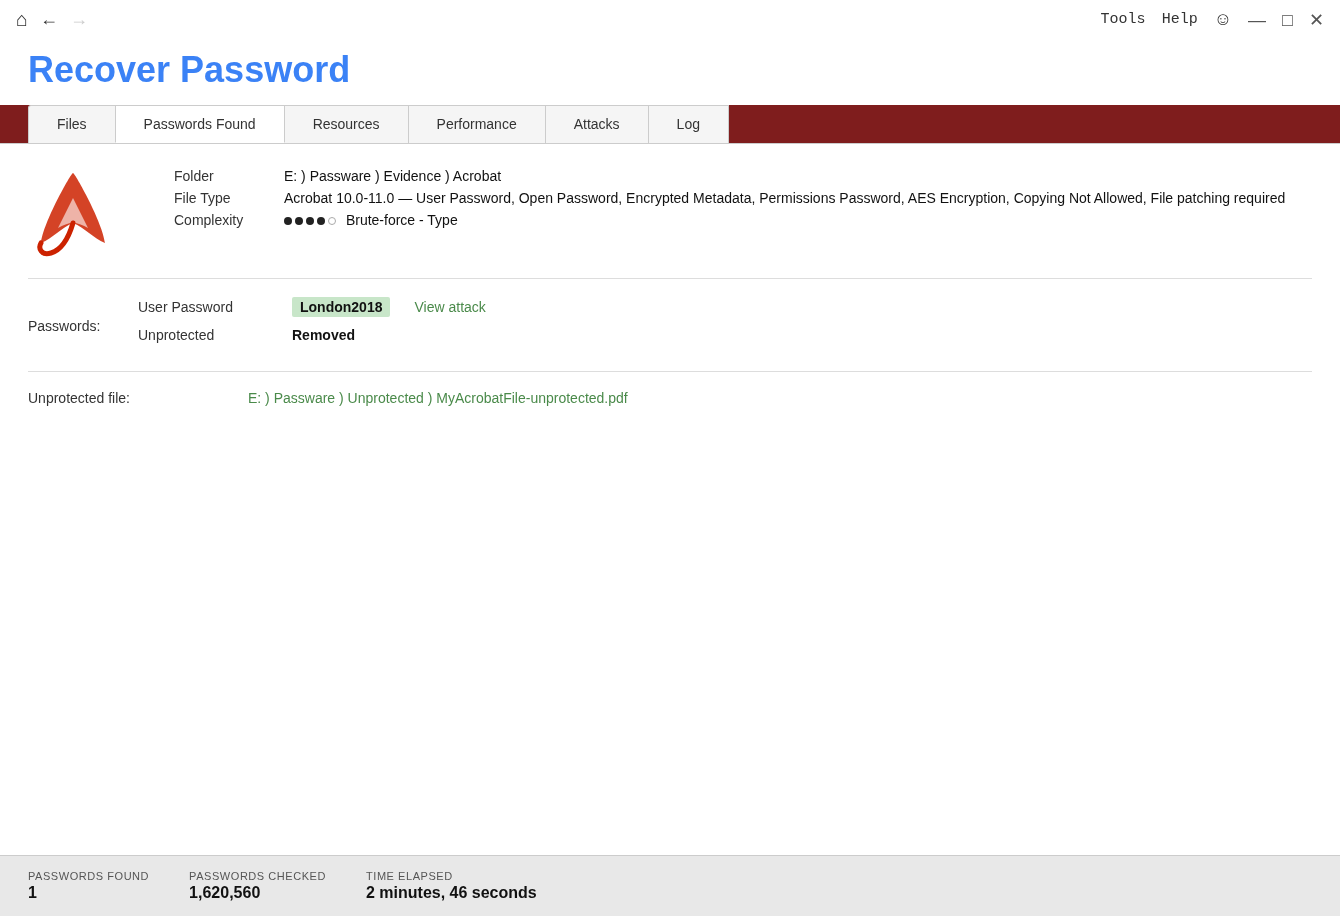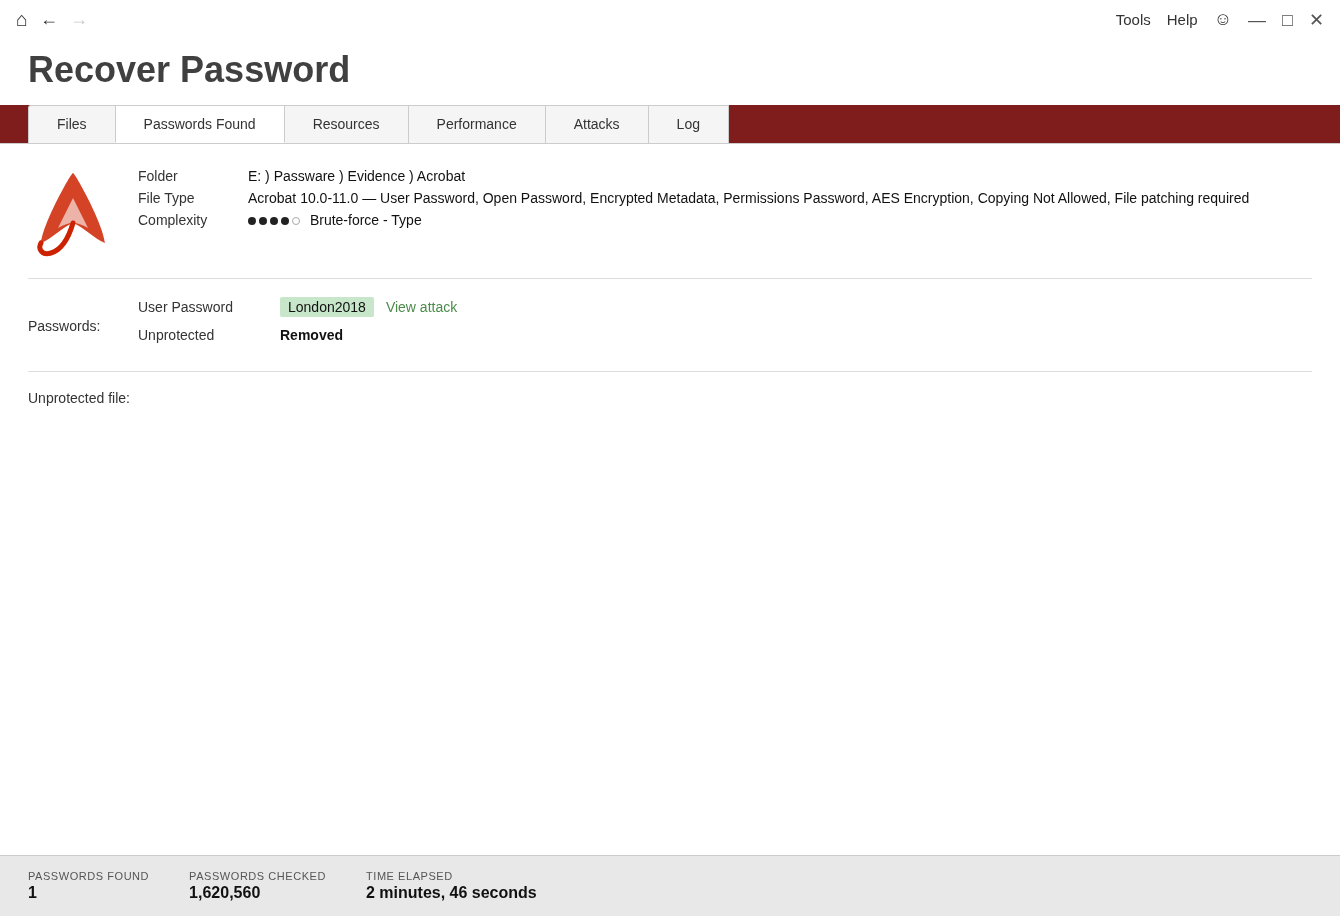--- a/index.html
+++ b/index.html
@@ -41,39 +41,40 @@
     .nav-icon.home {
       font-size: 20px;
     }
     .nav-icon.disabled {
       color: #ccc;
     }
     .menu-item {
       font-size: 15px;
       color: #333;
       cursor: pointer;
+      font-family: Liberation Mono, monospace;
     }
     .window-controls {
       display: flex;
       align-items: center;
       gap: 16px;
     }
     .win-btn {
       font-size: 18px;
       color: #555;
       cursor: pointer;
       line-height: 1;
     }
 
     
     .page-title {
       font-size: 36px;
       font-weight: 700;
       padding: 10px 28px 14px 28px;
-      color: #404040;
+      color: #3b82f6;
     }
 
     
     .tabs {
       display: flex;
       border-bottom: 1px solid #ccc;
       padding: 0 28px;
       background: #7f1d1d;
     }
     .tab {
@@ -140,20 +141,21 @@
     .info-row {
       display: flex;
       align-items: flex-start;
       margin-bottom: 6px;
     }
     .info-label {
       min-width: 110px;
       font-size: 14px;
       color: #333;
       flex-shrink: 0;
+      margin-left: 36px;
     }
     .info-value {
       font-size: 14px;
       color: #111;
     }
 
     .dots {
       display: inline-flex;
       gap: 3px;
       margin-right: 6px;
@@ -186,35 +188,35 @@
       color: #333;
       flex-shrink: 0;
       padding-top: 2px;
     }
     .passwords-entries {
       flex: 1;
     }
     .password-entry {
       display: flex;
       align-items: center;
-      gap: 12px;
+      gap: 24px;
       margin-bottom: 10px;
     }
     .password-type {
       min-width: 130px;
       font-size: 14px;
       color: #333;
     }
     .password-value {
       background: #c8e6c9;
       padding: 2px 8px;
       font-size: 14px;
       color: #111;
       border-radius: 2px;
-      font-weight: 400;
+      font-weight: 700;
     }
     .password-removed {
       font-size: 14px;
       font-weight: 700;
       color: #111;
     }
     .view-attack-link {
       font-size: 14px;
       color: #4a8a4a;
       cursor: pointer;
@@ -352,20 +354,21 @@
         <div class="password-entry">
           <span class="password-type">Unprotected</span>
           <span class="password-removed">Removed</span>
         </div>
       </div>
     </div>
   </div>
 
   <div class="unprotected-section">
     <span class="unprotected-label">Unprotected file:</span>
+    <span class="unprotected-path">E: ) Passware ) Unprotected ) MyAcrobatFile-unprotected.pdf</span>
   </div>
 
 </div>
 
 <div class="status-bar">
   <div class="status-item">
     <span class="status-key">PASSWORDS FOUND</span>
     <span class="status-val">1</span>
   </div>
   <div class="status-item">

